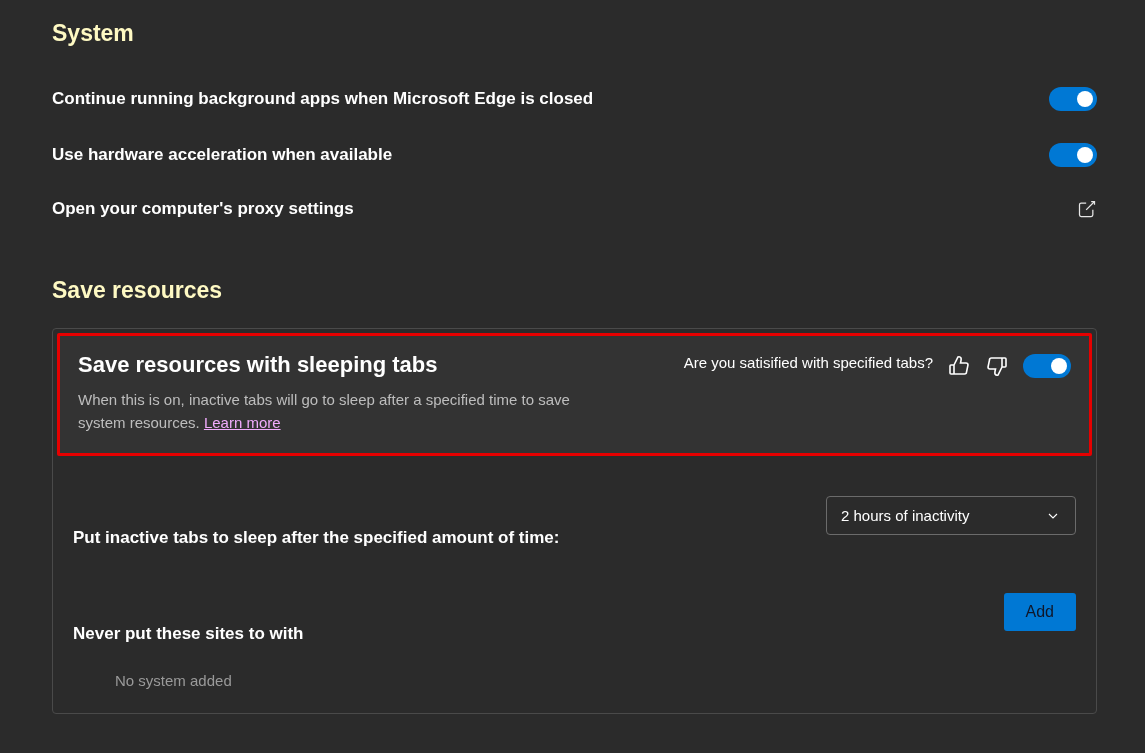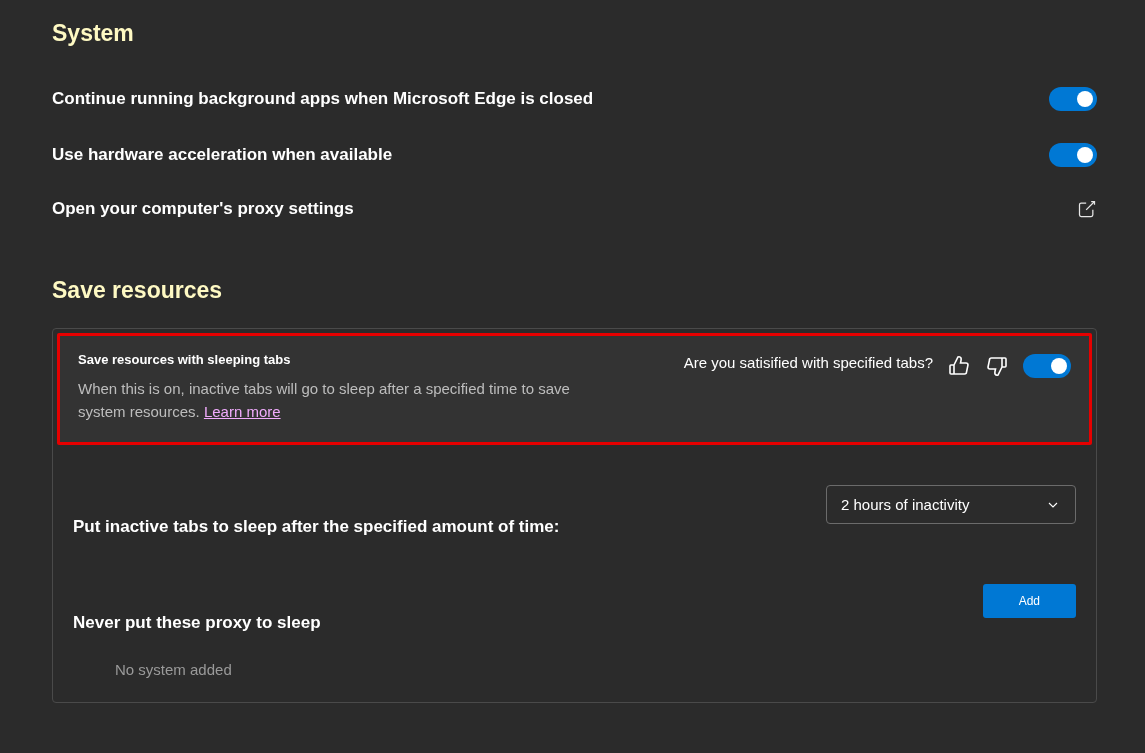--- a/index.html
+++ b/index.html
@@ -70,21 +70,21 @@
     border-radius: 2px;
     margin: 4px;
     padding: 16px 18px 18px 18px;
     display: flex;
     justify-content: space-between;
     gap: 20px;
     background: #333333;
   }
   .card-top-left { flex: 1 1 auto; max-width: 520px; }
   .ct-title {
-    font-size: 13px;
+    font-size: 22px;
     font-weight: 600;
     margin-bottom: 10px;
   }
   .ct-desc {
     font-size: 15px;
     line-height: 1.55;
     color: #bdbdbd;
     font-weight: 400;
   }
   .ct-desc a {
@@ -132,25 +132,25 @@
     padding: 10px 14px;
     min-width: 250px;
     cursor: pointer;
   }
   .chevron {
     width: 16px; height: 16px;
     stroke: #fff; fill: none; stroke-width: 1.6;
   }
   .btn-primary {
     background: #0078d4;
-    color: #ffffff;
+    color: #0f172a;
     border: none;
-    font-size: 12px;
+    font-size: 16px;
     font-weight: 400;
-    padding: 10px 36px;
+    padding: 10px 22px;
     border-radius: 3px;
     cursor: pointer;
   }
   .no-sites {
     font-size: 15px;
     color: #9a9a9a;
     padding: 12px 0 0 42px;
   }
 </style>
 </head>
@@ -207,19 +207,19 @@
       <div class="card-row-label">Put inactive tabs to sleep after the specified amount of time:</div>
       <div class="select">
         <span>2 hours of inactivity</span>
         <svg class="chevron" viewBox="0 0 24 24">
             <path d="M6 9 l6 6 6 -6"></path>
           </svg>
       </div>
     </div>
 
     <div class="card-row">
-      <div class="card-row-label">Never put these proxy to sleep</div>
+      <div class="card-row-label">Never put these sites to with</div>
       <button class="btn-primary">Add</button>
     </div>
 
     <div class="no-sites">No system added</div>
   </div>
 </div>
 
 </body></html>

